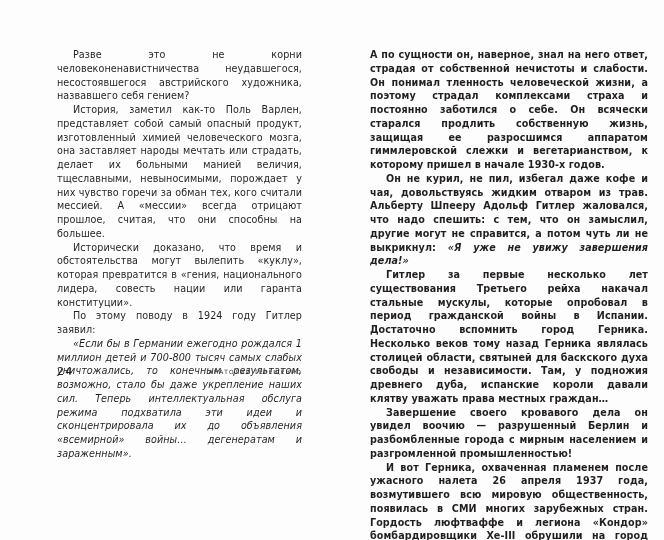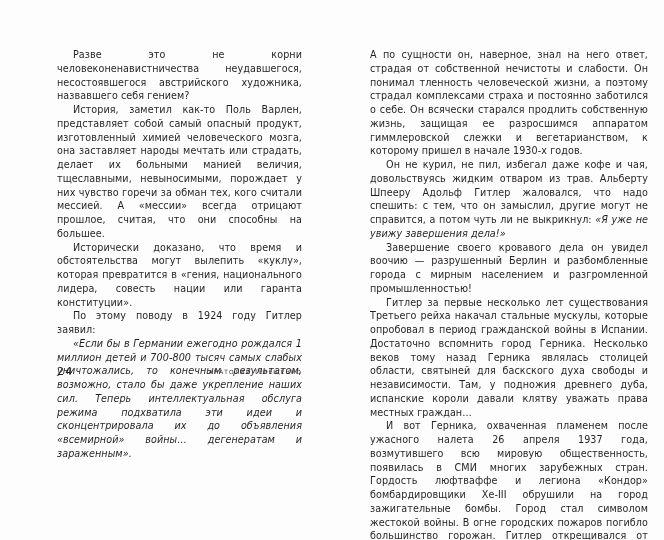--- a/index.html
+++ b/index.html
@@ -21,21 +21,21 @@
     display: flex;
   }
   .page {
     position: relative;
     width: 332px;
     height: 400px;
     background: #fdfdfd;
     box-sizing: border-box;
   }
   .page-left  { padding: 48px 30px 0 57px; }
-  .page-right { padding: 48px 16px 0 38px; }
+  .page-right { padding: 48px 16px 0 38px; font-weight: bold; }
 
   .body-text {
     font-size: 9.6px;
     line-height: 13.75px;
     color: #231f20;
     text-align: justify;
     text-justify: inter-word;
     letter-spacing: 0.08px;
     hyphens: manual;
   }
@@ -104,19 +104,19 @@
         <div class="folio">24</div>
         <div class="running-head rh-main">АНАТОЛИЙ ТЕРЕЩЕНКО</div>
       </div>
     </div>
   </div>
 
   <div class="page page-right">
     <div class="body-text">
       <p class="no-indent">А по сущности он, наверное, знал на него ответ, страдая от собственной нечистоты и слабости. Он понимал тленность человеческой жизни, а поэтому страдал комплексами страха и постоянно заботился о себе. Он всячески старался продлить собственную жизнь, защищая ее разросшимся аппаратом гиммлеровской слежки и вегетарианством, к которому пришел в начале 1930-х годов.</p>
       <p>Он не курил, не пил, избегал даже кофе и чая, довольствуясь жидким отваром из трав. Альберту Шпееру Адольф Гитлер жаловался, что надо спешить: с тем, что он замыслил, другие могут не справится, а потом чуть ли не выкрикнул: <i>«Я уже не увижу завершения дела!»</i></p>
+      <p>Гитлер за первые несколько лет существования Третьего рейха накачал стальные мускулы, которые опробовал в период гражданской войны в Испании. Достаточно вспомнить город Герника. Несколько веков тому назад Герника являлась столицей области, святыней для баскского духа свободы и независимости. Там, у подножия древнего дуба, испанские короли давали клятву уважать права местных граждан…</p>
       <p>Завершение своего кровавого дела он увидел воочию — разрушенный Берлин и разбомбленные города с мирным населением и разгромленной промышленностью!</p>
-      <p>Гитлер за первые несколько лет существования Третьего рейха накачал стальные мускулы, которые опробовал в период гражданской войны в Испании. Достаточно вспомнить город Герника. Несколько веков тому назад Герника являлась столицей области, святыней для баскского духа свободы и независимости. Там, у подножия древнего дуба, испанские короли давали клятву уважать права местных граждан…</p>
       <p>И вот Герника, охваченная пламенем после ужасного налета 26 апреля 1937 года, возмутившего всю мировую общественность, появилась в СМИ многих зарубежных стран. Гордость люфтваффе и легиона «Кондор» бомбардировщики Хе-III обрушили на город зажигательные бомбы. Город стал символом жестокой войны. В огне городских пожаров погибло большинство горожан. Гитлер открещивался от этого варварства. Геббельс заявлял, что это «красные террористы подожгли город». Правду знали только пилоты. Один из них прямо сказал корреспонденту швейцарской газеты: «Нам не нравилось говорить о Гернике — это страшно!»</p>
     </div>
   </div>
 
 </div>
 
 </body></html>

